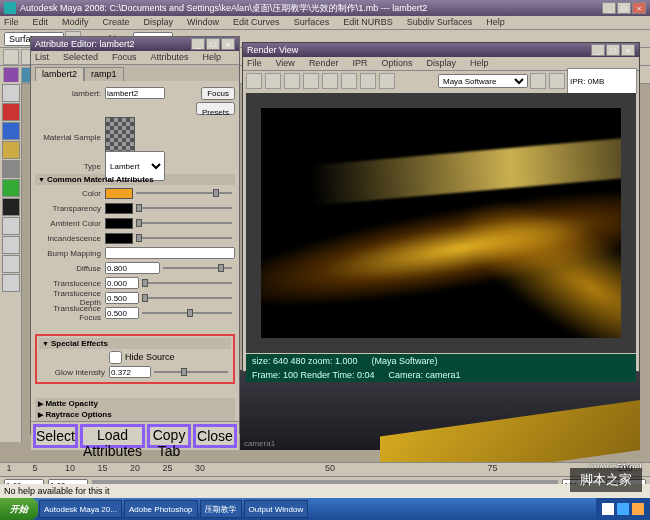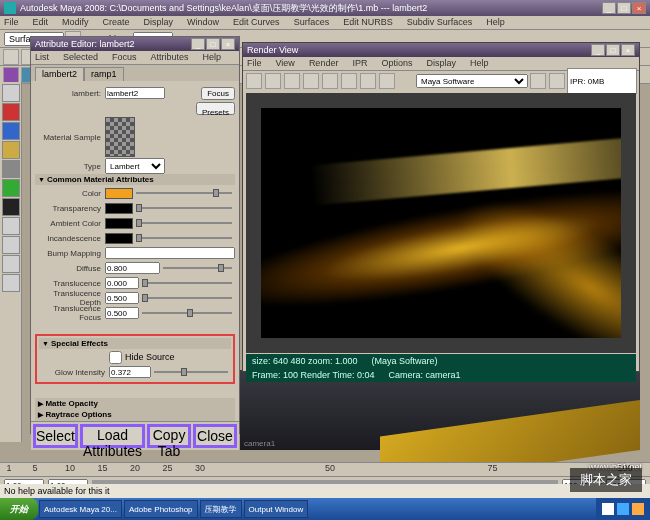--- a/index.html
+++ b/index.html
@@ -24,21 +24,21 @@
 .leftbar .ic5{background:#888}
 .leftbar .ic6{background:#33aa33}
 .leftbar .ic7{background:#222}
 .attr-ed{position:absolute;left:30px;top:36px;width:210px;height:398px;background:#ccc4b4;border:1px solid #666}
 .attr-ed .tabrow{height:16px;background:#bfb7a8;display:flex;padding:2px 4px 0}
 .attr-ed .tab{padding:1px 6px;background:#ccc4b4;border:1px solid #888;border-bottom:none;font-size:9px}
 .attr-body{padding:4px;height:340px;overflow:hidden}
 .attr-row{display:flex;align-items:center;height:14px;margin:1px 0}
 .attr-row label{width:70px;text-align:right;padding-right:4px;color:#333;font-size:8px}
 .attr-row input[type=text]{width:60px;height:12px;font-size:8px}
-.attr-row select{width:60px;height:16px;font-size:8px}
+.attr-row select{width:60px;height:30px;font-size:8px}
 .swatch{width:30px;height:40px;background:repeating-conic-gradient(#555 0 25%,#999 0 50%) 0 0/8px 8px;border:1px solid #555}
 .swatchc{width:28px;height:11px;border:1px solid #555}
 .swatchc.orange{background:#f2a020}
 .swatchc.black{background:#000}
 .slider{flex:1;height:10px;position:relative;margin:0 3px}
 .slider::before{content:"";position:absolute;top:4px;left:0;right:0;height:2px;background:#888}
 .slider .thumb{position:absolute;top:1px;width:6px;height:8px;background:#999;border:1px solid #555}
 .sec-title{background:#bfb7a8;padding:1px 3px;font-weight:bold;font-size:8px;display:flex;align-items:center}
 .sec-title::before{content:"▼";font-size:7px;margin-right:2px}
 .sec-title.collapsed::before{content:"▶"}
@@ -47,21 +47,21 @@
 .btnrow button{flex:1;height:24px;font-size:14px;background:#d4cfc4;border:3px solid #8b5cf6}
 .render{position:absolute;left:242px;top:42px;width:398px;height:330px;background:#ccc4b4;border:1px solid #444}
 .rbody{position:absolute;left:3px;right:3px;top:50px;bottom:18px;background:#3a3a3a;display:flex;align-items:center;justify-content:center}
 .rimg{width:360px;height:230px;background:#000;position:relative;overflow:hidden}
 .rimg .glow1{position:absolute;width:500px;height:80px;background:radial-gradient(ellipse,rgba(255,200,40,.9),rgba(255,140,0,.3) 40%,transparent 70%);top:100px;left:-50px;transform:rotate(-10deg);filter:blur(2px)}
 .rimg .glow2{position:absolute;width:400px;height:40px;background:linear-gradient(90deg,transparent,rgba(255,220,100,.8),transparent);top:40px;left:50px;transform:rotate(-5deg);filter:blur(1px)}
 .rimg .glow3{position:absolute;width:300px;height:100px;background:radial-gradient(ellipse,rgba(255,180,20,.7),transparent 70%);top:130px;left:180px;transform:rotate(30deg);filter:blur(3px)}
 .rstatus{position:absolute;left:3px;right:3px;bottom:3px;height:14px;background:#064838;color:#cfe;font-size:8px;display:flex;gap:14px;padding:1px 6px;align-items:center}
 .rtool{height:20px;background:#ccc4b4;display:flex;align-items:center;padding:0 2px;gap:1px}
 .rtool .tbbtn{width:16px;height:16px}
-.rtool .rsel{margin-left:auto;height:14px;font-size:8px;width:112px}
+.rtool .rsel{margin-left:auto;height:14px;font-size:8px;width:90px}
 .rtool .rinfo{width:70px;height:12px;background:#fff;border:1px solid #888;font-size:8px;display:flex;align-items:center;padding:12px 2px}
 .viewport-bg{position:absolute;left:240px;top:370px;width:400px;height:80px;background:linear-gradient(#3a3a42,#1a1a20)}
 .viewport-bg .yp{position:absolute;bottom:0;right:0;width:260px;height:50px;background:linear-gradient(135deg,#d4a820,#8a6810);transform:skewY(-8deg);transform-origin:bottom right}
 .timeline{position:absolute;left:0;right:0;bottom:28px;height:30px;background:#ccc4b4;border-top:1px solid #888}
 .ruler{height:14px;display:flex;font-size:8px;color:#333;border-bottom:1px solid #888;position:relative}
 .ruler span{position:absolute}
 .timefields{height:16px;display:flex;align-items:center;gap:4px;padding:0 4px}
 .timefields input{width:40px;height:12px;font-size:8px}
 .melbar{height:14px;display:flex;align-items:center;background:#bfb7a8}
 .melbar .lbl{background:#aaa295;padding:0 6px;height:14px;display:flex;align-items:center;font-size:8px}

